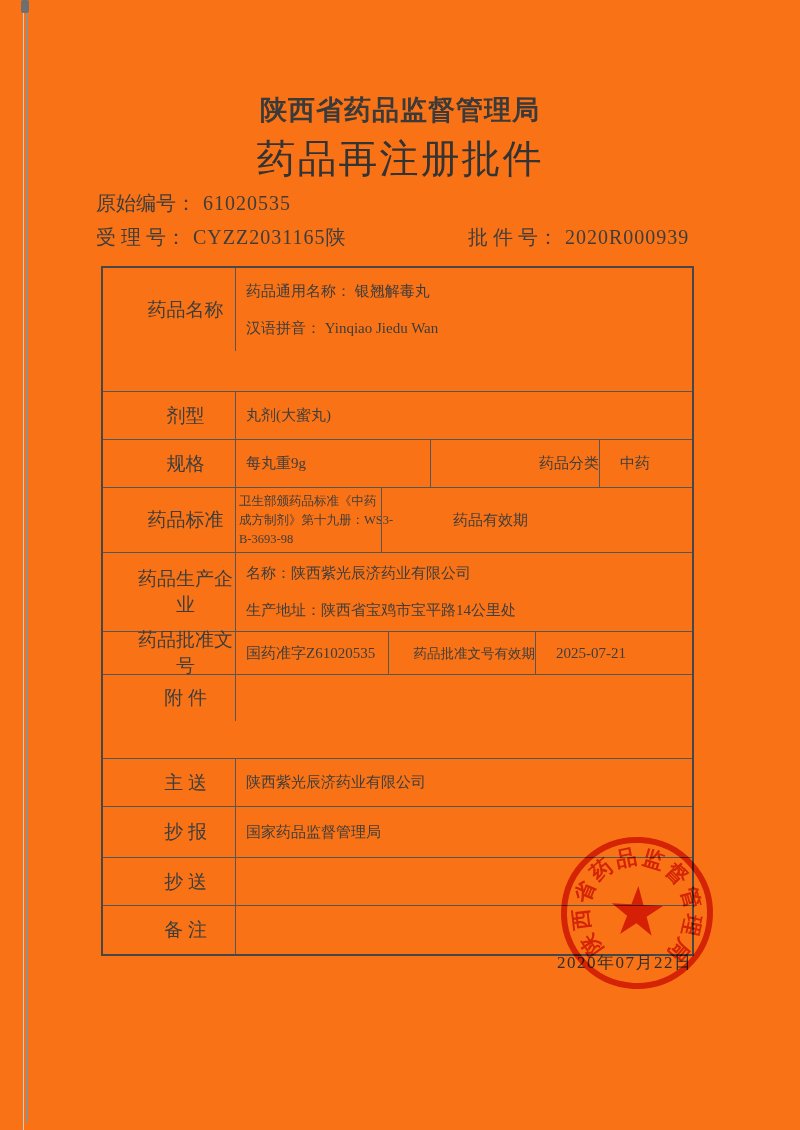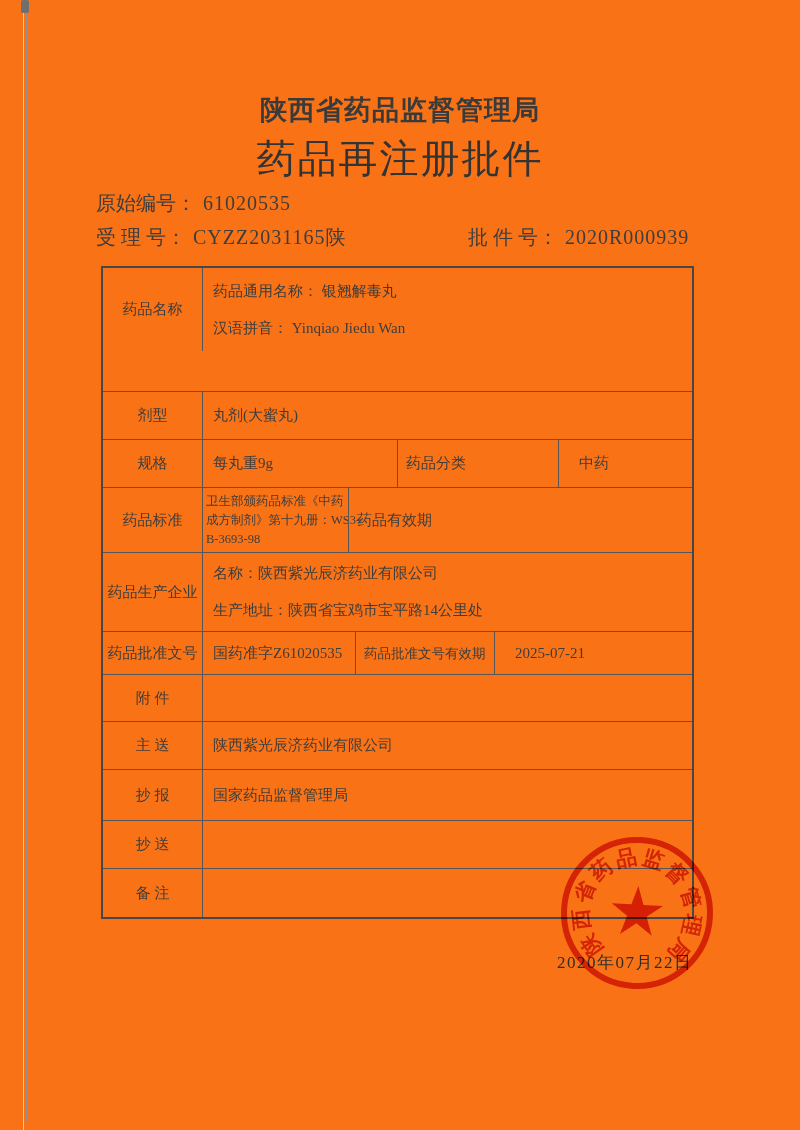--- a/index.html
+++ b/index.html
@@ -27,29 +27,29 @@
   #meta-approvalno{left:468px;top:224px;}
 
   .apptable{
     position:absolute;left:101px;top:266px;width:589px;
     border:2px solid #474747;background:transparent;
   }
   .trow{display:flex;border-top:1.5px solid #565656;}
   .trow:first-child{border-top:none;}
   .tlabel{
     width:99px;flex:none;display:flex;align-items:center;justify-content:center;
-    font-size:15px;border-right:1.5px solid #565656;color:#3d3d3d;text-align:center;
+    font-size:19px;border-right:1.5px solid #565656;color:#3d3d3d;text-align:center;padding-left:33px;
   }
   .tcell{
     display:flex;flex-direction:column;justify-content:center;
     padding-left:10px;font-size:15px;min-width:0;
   }
   .tcell.grow{flex:1;}
   .tcell.bl{border-left:1.5px solid #565656;padding-left:20px;}
-  .tcell.center{align-items:flex-start;padding-left:8px;text-align:center;}
+  .tcell.center{align-items:flex-end;padding-left:16px;text-align:center;}
   .cline{line-height:23px;white-space:nowrap;}
   .tcell.wide .cline{line-height:37px;}
   .tcell.small{font-size:12.5px;padding-left:3px;}
   .tcell.small .cline{line-height:19px;}
   .tcell.tight{font-size:13.5px;}
 
   .issue-date{
     position:absolute;left:557px;top:951px;font-size:17px;letter-spacing:1.5px;
     color:#2e2e2e;z-index:5;white-space:nowrap;
   }
@@ -134,21 +134,21 @@
           <div class="cline">药品批准文号有效期</div>
         </div>
         <div class="tcell bl grow">
           <div class="cline">2025-07-21</div>
         </div>
       </div>
       <div class="trow" style="height: 46px;">
         <div class="tlabel">附 件</div>
         <div class="tcell grow"></div>
       </div>
-      <div class="trow" style="height: 47px;">
+      <div class="trow" style="height: 47px; margin-top: 37px;">
         <div class="tlabel">主 送</div>
         <div class="tcell grow">
           <div class="cline">陕西紫光辰济药业有限公司</div>
         </div>
       </div>
       <div class="trow" style="height: 50px;">
         <div class="tlabel">抄 报</div>
         <div class="tcell grow">
           <div class="cline">国家药品监督管理局</div>
         </div>

